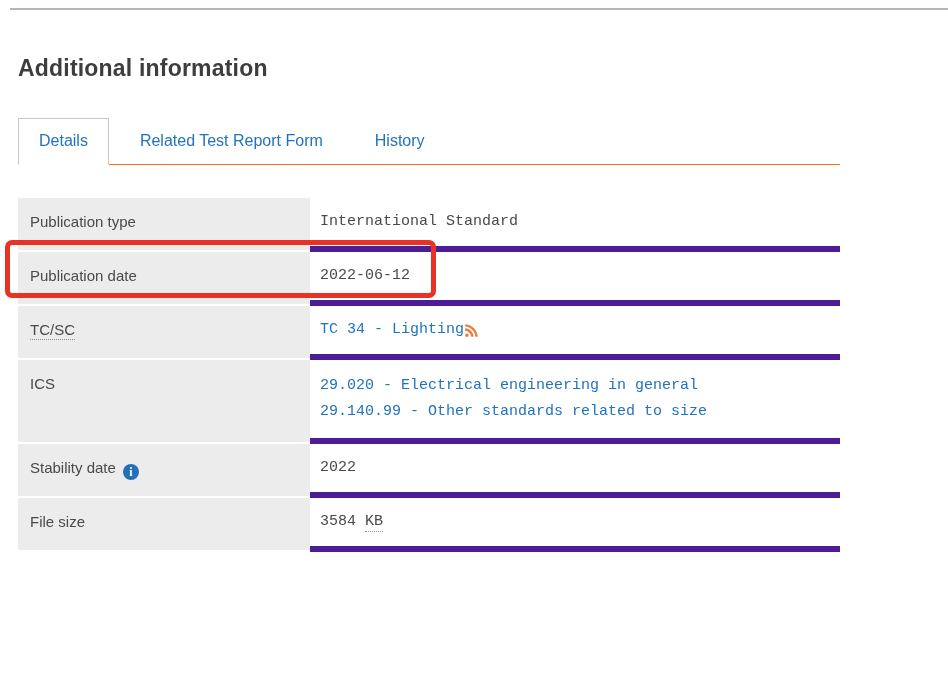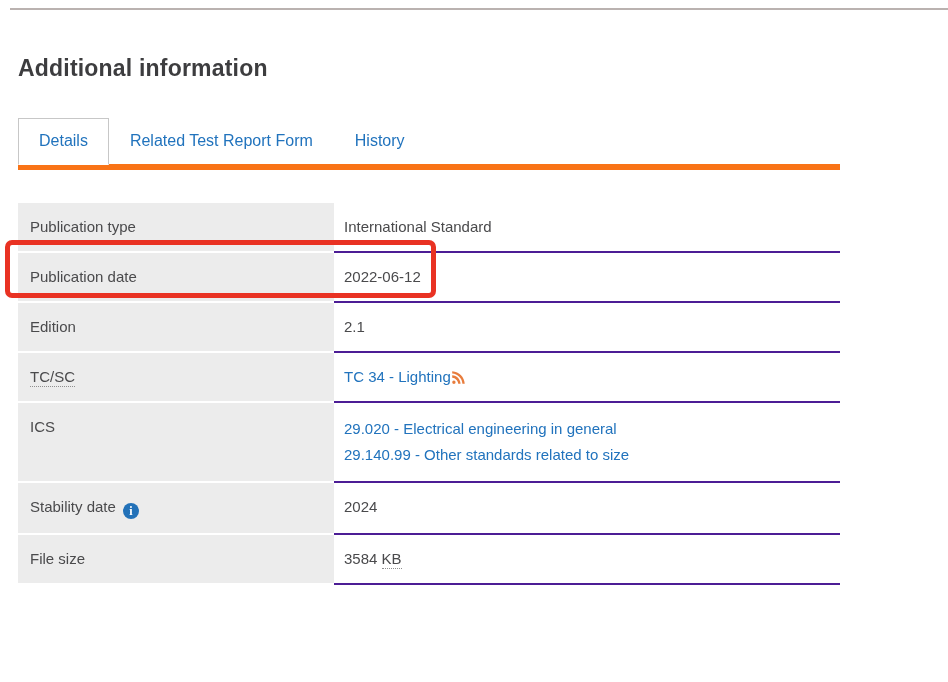--- a/index.html
+++ b/index.html
@@ -26,21 +26,22 @@
     margin-top: 47px;
     font-size: 23px;
     font-weight: bold;
     color: #3d3d3f;
     letter-spacing: 0.2px;
   }
   .tabs {
     display: flex;
     align-items: flex-end;
     margin-top: 36px;
-    border-bottom: 6px solid #f97316;
+    border-bottom: 1px solid #f97316;
+    gap: 10px;
   }
   .tab {
     padding: 13px 21px;
     font-size: 16px;
     line-height: 20px;
     color: #2173bd;
     cursor: pointer;
     white-space: nowrap;
   }
   .tab.active {
@@ -52,34 +53,35 @@
   }
   table.details-table {
     width: 100%;
     border-collapse: separate;
     border-spacing: 0;
     margin-top: 33px;
     font-size: 15px;
     color: #4a4a4c;
   }
   th.row-label {
-    width: 316px;
+    width: 292px;
     background: #ececec;
     font-weight: normal;
     text-align: left;
     vertical-align: top;
     line-height: 18px;
     padding: 15px 12px 14px;
     border-bottom: 2px solid #ffffff;
   }
   td.row-value {
     vertical-align: top;
     line-height: 18px;
     padding: 15px 10px;
-    border-bottom: 2px solid #4c1d95;
+    border-bottom: 6px solid #4c1d95;
+    font-family: Liberation Mono, monospace;
   }
   td.row-value.multiline { padding: 13px 10px; }
   td.row-value.multiline a { display: block; line-height: 26px; }
   a { color: #2173bd; text-decoration: none; cursor: pointer; }
   .abbr { border-bottom: 1px dotted #8f8f8f; padding-bottom: 1px; }
   .cell-flex {
     display: flex;
     justify-content: flex-start;
     align-items: center;
   }
@@ -130,24 +132,20 @@
     <tbody>
       <tr>
         <th class="row-label">Publication type</th>
         <td class="row-value">International Standard</td>
       </tr>
       <tr>
         <th class="row-label">Publication date</th>
         <td class="row-value">2022-06-12</td>
       </tr>
       <tr>
-        <th class="row-label">Edition</th>
-        <td class="row-value">2.1</td>
-      </tr>
-      <tr>
         <th class="row-label">
           <span class="abbr">TC/SC</span>
         </th>
         <td class="row-value">
           <div class="cell-flex">
             <a href="#">TC 34 - Lighting</a>
             <a href="#" class="rss-link">
               <svg viewBox="0 0 24 24" aria-hidden="true">
                 <path d="M6.5 18.6a2.4 2.4 0 1 1-4.8 0 2.4 2.4 0 0 1 4.8 0zM1.7 8.9v3.3c4.5.4 8.1 4 8.5 8.5h3.3C13.1 14.3 8.1 9.3 1.7 8.9zM1.7 3v3.3c7.8.4 14 6.7 14.4 14.4h3.3C19 11.6 11.8 3.5 1.7 3z"></path>
               </svg>
@@ -159,21 +157,21 @@
         <th class="row-label">ICS</th>
         <td class="row-value multiline">
           <a href="#">29.020 - Electrical engineering in general</a>
           <a href="#">29.140.99 - Other standards related to size</a>
         </td>
       </tr>
       <tr>
         <th class="row-label">
           <span>Stability date</span><span class="info-badge">i</span>
         </th>
-        <td class="row-value">2024</td>
+        <td class="row-value">2022</td>
       </tr>
       <tr>
         <th class="row-label">File size</th>
         <td class="row-value">
           <span>3584</span>
           <span class="abbr">KB</span>
         </td>
       </tr>
     </tbody>
   </table>

